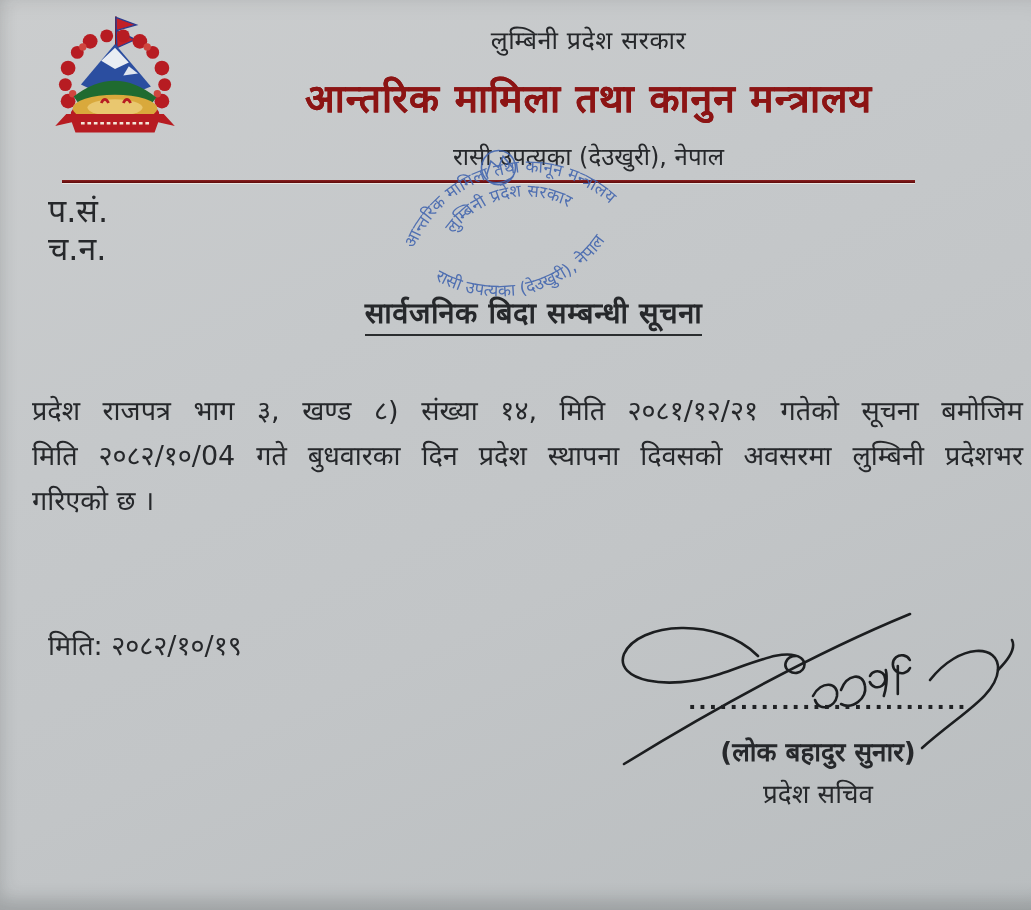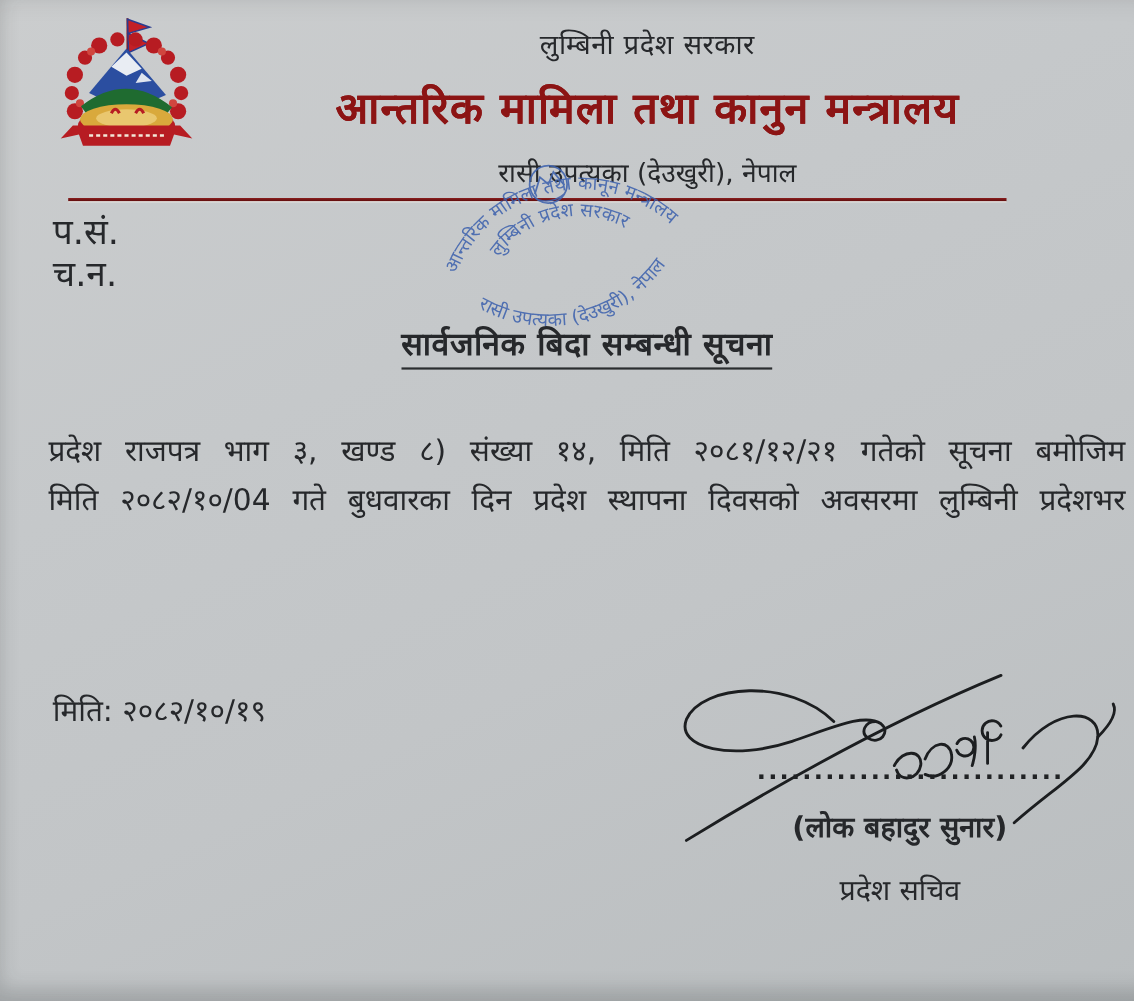--- a/index.html
+++ b/index.html
@@ -34,31 +34,31 @@
     opacity:.88;
     pointer-events:none;
   }
   
   .title-wrap{position:absolute;left:0;right:0;top:292px;text-align:center;}
   .notice-title{
     display:inline-block;font-size:29px;font-weight:600;
     padding-bottom:3px;border-bottom:2px solid #2a2d2f;letter-spacing:.5px;text-align:right;
   }
   
-  .body-text{position:absolute;left:44px;right:44px;top:388px;font-size:27px;line-height:45px;}
+  .body-text{position:absolute;left:32px;right:44px;top:388px;font-size:27px;line-height:45px;}
   .body-line{text-align:justify;text-align-last:justify;white-space:normal;}
   .body-line.last{text-align:left;text-align-last:left;}
   
   .date-line{position:absolute;left:48px;top:626px;font-size:27px;text-align:right;}
   
   .sig-svg{position:absolute;left:608px;top:598px;width:420px;height:170px;}
   .sig-block{position:absolute;left:688px;top:692px;width:260px;text-align:center;}
   .sig-dots{font-size:22px;font-weight:bold;letter-spacing:2px;line-height:20px;color:#202224;}
   .sig-name{font-size:26px;margin-top:21px;font-weight:bold;}
-  .sig-post{font-size:26px;margin-top:21px;}
+  .sig-post{font-size:26px;margin-top:6px;}
 </style>
 </head>
 <body>
 
 <div class="page">
 
   <svg class="emblem" viewBox="0 0 150 150">
     <g>
       <line x1="76" y1="6" x2="76" y2="50" stroke="#8c1414" stroke-width="2"></line>
       <path d="M76,7 L98,15 L77,21 L97,31 L77,40 Z" fill="#c32027" stroke="#2a3c8f" stroke-width="1.5"></path>
@@ -133,20 +133,21 @@
     </g>
   </svg>
 
   <div class="title-wrap">
     <span class="notice-title">सार्वजनिक बिदा सम्बन्धी सूचना</span>
   </div>
 
   <div class="body-text">
     <div class="body-line">प्रदेश राजपत्र भाग ३, खण्ड ८) संख्या १४, मिति २०८१/१२/२१ गतेको सूचना बमोजिम</div>
     <div class="body-line">मिति २०८२/१०/04 गते बुधवारका दिन प्रदेश स्थापना दिवसको अवसरमा लुम्बिनी प्रदेशभर</div>
+    <div class="body-line last">गरिएको छ ।</div>
   </div>
 
   <div class="date-line">मिति: २०८२/१०/१९</div>
 
   <svg class="sig-svg" viewBox="0 0 420 170">
     <g fill="none" stroke="#1c1e20" stroke-width="2.6" stroke-linecap="round">
       <path d="M150,58 C 110,18 30,24 16,56 C 6,82 58,94 112,76 C 150,63 178,50 193,60 C 202,67 192,80 181,73 C 174,68 178,58 188,58"></path>
       <path d="M16,166 C 78,128 190,62 302,16"></path>
       <path d="M205,98 c 8,-16 26,-14 24,0 c -2,12 -18,16 -22,4 m 26,-10 c 6,-16 22,-18 24,-4 c 2,12 -12,24 -24,18"></path>
       <path d="M262,78 a 8,8 0 1 1 -0.2,6 m 16,-12 c 2,8 0,20 -2,26 m 14,-30 l 0,28 m 12,-34 a 9,9 0 1 0 0.2,8"></path>

